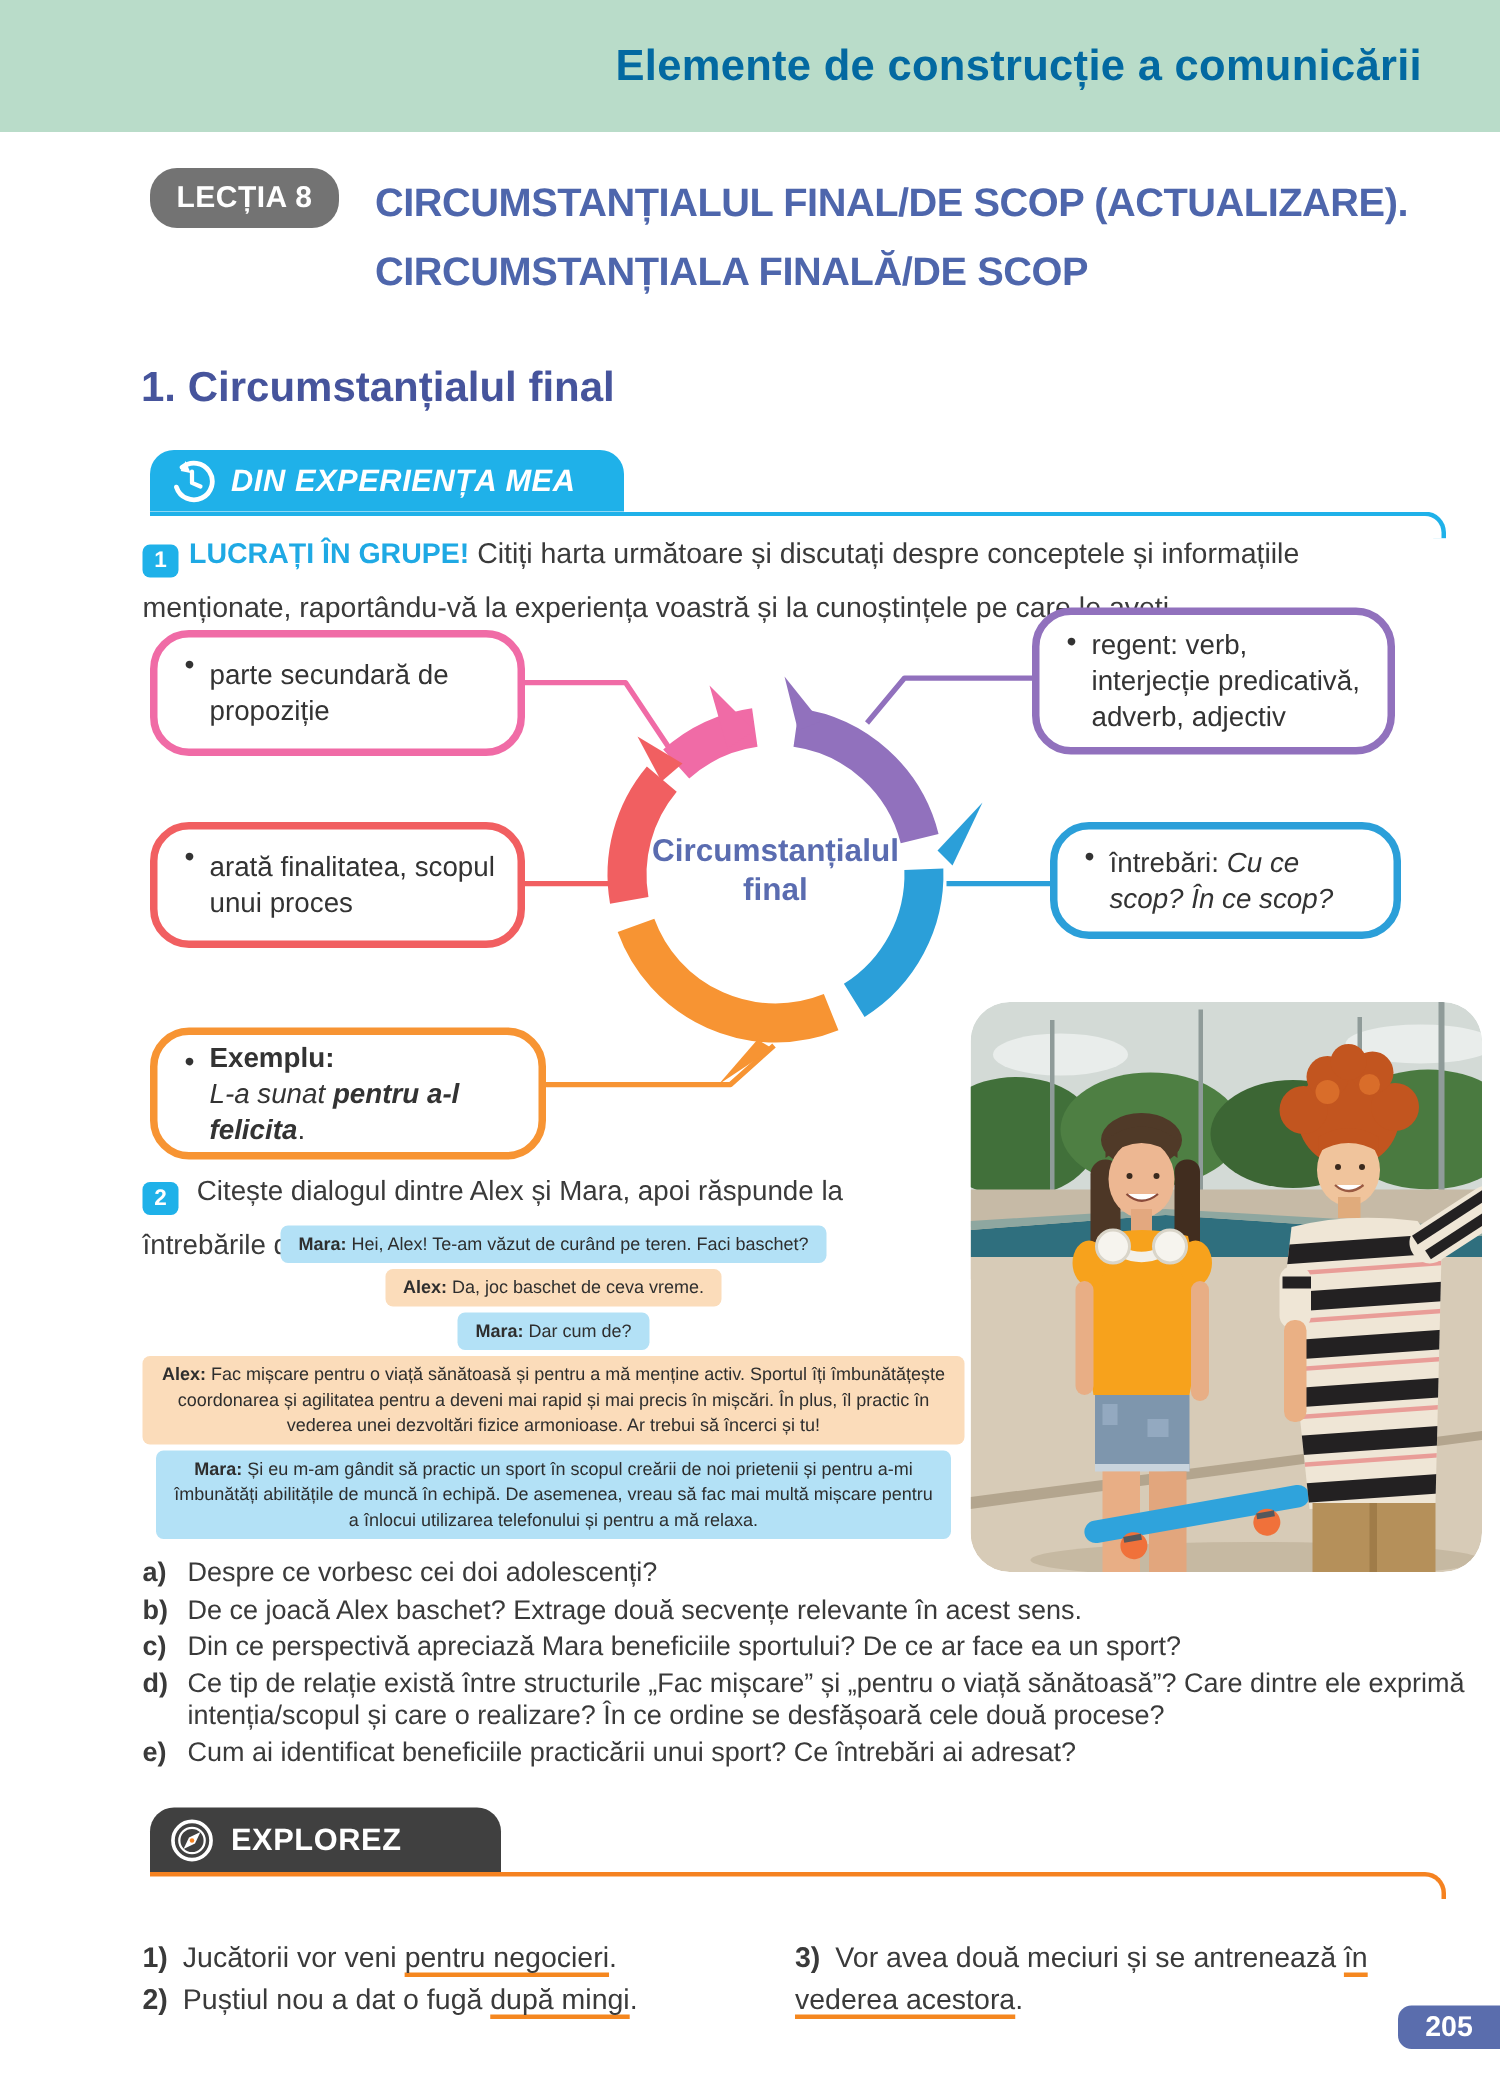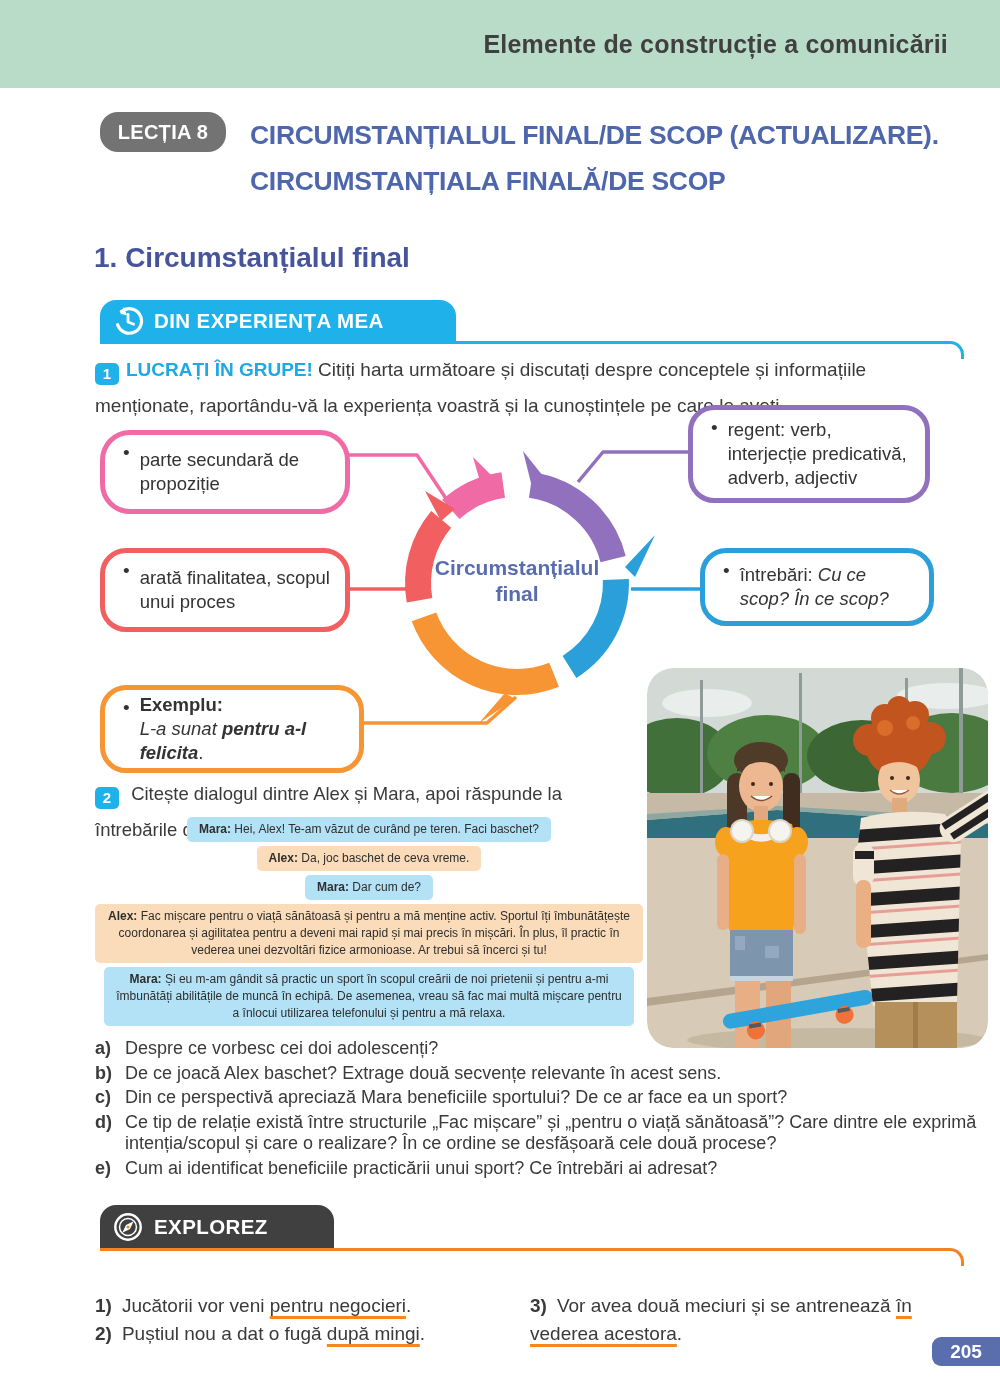--- a/index.html
+++ b/index.html
@@ -3,52 +3,52 @@
 <meta charset="utf-8">
 <style>
   html,body{margin:0;padding:0;background:#fff;}
   #page{position:relative;width:1000px;height:1390px;background:#fff;overflow:hidden;
         font-family:"Liberation Sans",sans-serif;color:#3a3a3a;}
   .abs{position:absolute;}
 
   
   .header-band{left:0;top:0;width:1000px;height:88px;background:#b9dcc9;
                display:flex;align-items:center;justify-content:flex-end;padding-right:52px;box-sizing:border-box;}
-  .header-title{font-size:25px;font-weight:bold;color:#404040;letter-spacing:.2px;}
+  .header-title{font-size:29px;font-weight:bold;color:#0369a1;letter-spacing:.2px;}
 
   .lesson-badge{left:100px;top:112px;width:126px;height:40px;background:#737373;border-radius:18px;
                 display:flex;align-items:center;justify-content:center;color:#fff;font-weight:bold;font-size:20px;letter-spacing:.3px;}
   .lesson-title{left:250px;top:112px;width:730px;color:#4e66ac;font-weight:bold;font-size:26.5px;line-height:46px;letter-spacing:-.3px;}
   .section-title{left:94px;top:242px;color:#46549c;font-weight:bold;font-size:28px;}
 
   
   .banner{height:41px;display:flex;align-items:center;gap:10px;padding:0 22px 0 12px;box-sizing:border-box;
           color:#fff;font-weight:bold;font-size:20.5px;letter-spacing:.4px;border-radius:16px 16px 0 0;}
-  .banner.cyan{left:100px;top:300px;width:356px;background:#1fb1e9;}
+  .banner.cyan{left:100px;top:300px;width:316px;background:#1fb1e9;font-style:italic;}
   .banner.orange{left:100px;top:1205px;width:234px;height:43px;background:#404040;}
   .banner-rule{width:861px;height:15px;border-top:3.5px solid;border-right:3.5px solid;border-top-right-radius:14px;}
   .rule-cyan{left:100px;top:341px;border-color:#1fb1e9;}
   .rule-orange{left:100px;top:1248px;border-color:#f58220;}
   .bicon{width:32px;height:32px;flex:0 0 auto;}
 
   
   .ex-par{font-size:19px;line-height:36px;color:#3a3a3a;}
   .numbadge{display:inline-flex;align-items:center;justify-content:center;width:24px;height:22px;border-radius:5px;
             color:#fff;font-weight:bold;font-size:15px;margin-right:7px;vertical-align:-3px;}
   .numbadge.cyan{background:#1fb1e9;}
   .numbadge.orange{background:#f58220;}
   .lead-cyan{color:#1fa9e4;font-weight:bold;}
 
   
   #map{left:95px;top:405px;width:870px;height:372px;}
   .bubble{position:absolute;background:#fff;border:5px solid;border-radius:26px;display:flex;align-items:center;
           padding:6px 14px 6px 16px;box-sizing:border-box;font-size:18.5px;line-height:24px;color:#333;}
   .bubble .bul{margin:0 10px 0 2px;align-self:flex-start;}
   .bul::before{content:"•";font-size:19px;}
-  .bubble.pink{left:5px;top:25px;width:250px;height:84px;border-color:#f06ba6;border-radius:30px;}
+  .bubble.pink{left:5px;top:15px;width:250px;height:84px;border-color:#f06ba6;}
   .bubble.red{left:5px;top:143px;width:250px;height:84px;border-color:#f15f61;}
   .bubble.purple{left:593px;top:0;width:242px;height:98px;border-color:#9171bd;}
   .bubble.blue{left:605px;top:143px;width:234px;height:78px;border-color:#2b9fd9;}
   .bubble.orangeb{left:5px;top:280px;width:264px;height:88px;border-color:#f79433;}
   .map-center{position:absolute;left:327px;top:150px;width:190px;text-align:center;
               color:#5a6cb0;font-weight:bold;font-size:21px;line-height:26px;}
 
   
   #photo{left:647px;top:668px;width:341px;height:380px;border-radius:26px;overflow:hidden;
          box-shadow:inset 0 0 12px 6px rgba(255,255,255,.95);}

